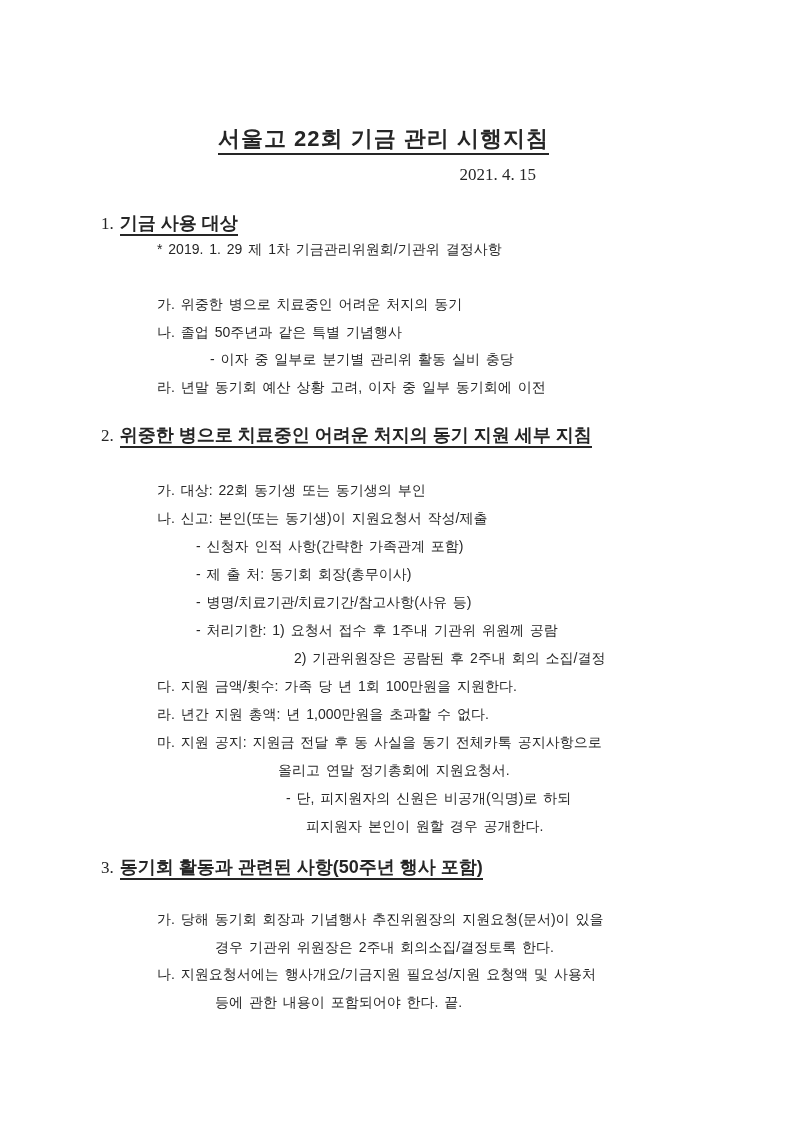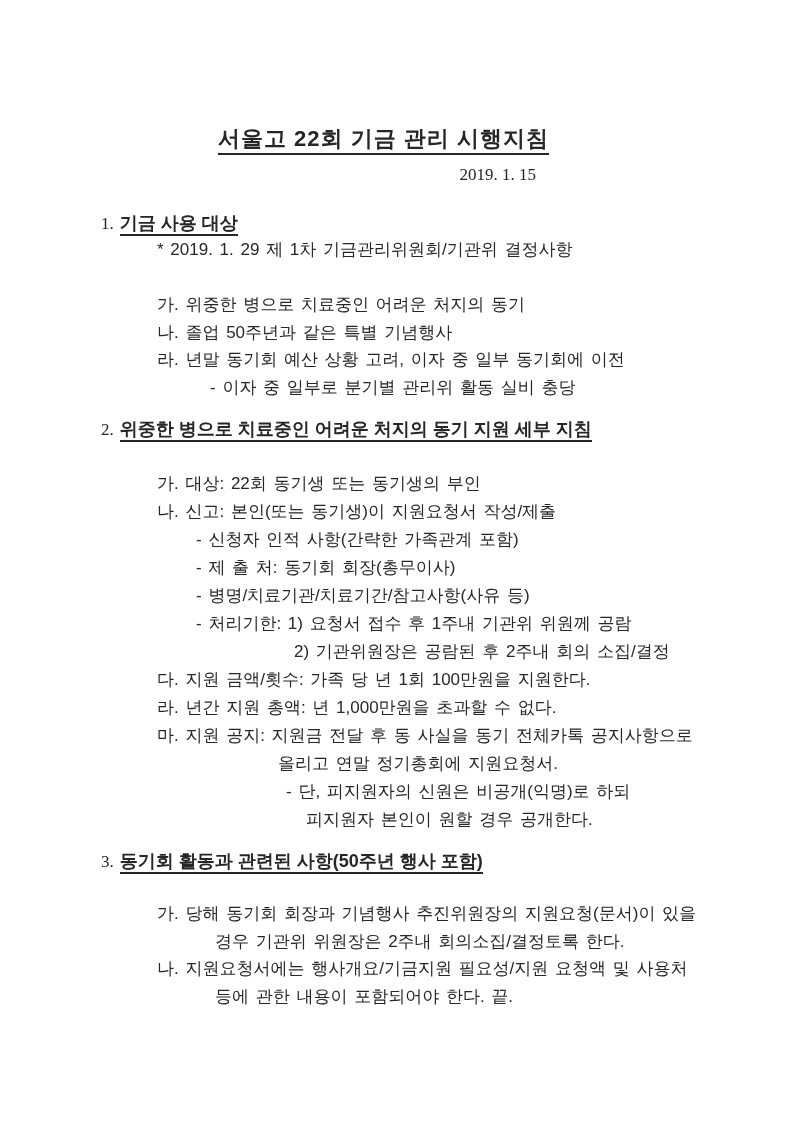--- a/index.html
+++ b/index.html
@@ -54,25 +54,25 @@
   .section-heading .sec-num {
     font-weight: 400;
     font-size: 17px;
     margin-right: 6px;
   }
   .section-heading .sec-title {
     border-bottom: 2px solid #262626;
     padding-bottom: 1px;
   }
   #sec1-heading { margin-top: 22px; }
-  #sec2-heading { margin-top: 14px; }
+  #sec2-heading { margin-top: 20px; }
   #sec3-heading { margin-top: 13px; }
   
   .line {
-    font-size: 17px;
+    font-size: 14px;
     white-space: pre;
     word-spacing: 2px;
   }
   .s1 .line, .s3 .line { line-height: 27.5px; }
   .s2 .line { line-height: 28px; }
   .gap-after { margin-bottom: 27.5px; }
   #sec1-body { margin-top: -2px; }
   #sec2-body { margin-top: 26px; }
   #sec3-body { margin-top: 24px; }
   
@@ -87,30 +87,30 @@
 </style>
 </head>
 <body>
 
 <div id="page">
 
   <div id="title-row">
     <span class="underlined">서울고 22회 기금 관리 시행지침</span>
   </div>
 
-  <div id="date-row" class="serifnum">2019. 1. 15</div>
+  <div id="date-row" class="serifnum">2021. 4. 15</div>
 
   <div class="section s1">
     <div id="sec1-heading" class="section-heading"><span class="sec-num serifnum">1.</span><span class="sec-title">기금 사용 대상</span></div>
     <div id="sec1-body">
       <div class="line ind1 gap-after">* 2019. 1. 29 제 1차 기금관리위원회/기관위 결정사항</div>
       <div class="line ind1">가. 위중한 병으로 치료중인 어려운 처지의 동기</div>
       <div class="line ind1">나. 졸업 50주년과 같은 특별 기념행사</div>
+      <div class="line ind2b">- 이자 중 일부로 분기별 관리위 활동 실비 충당</div>
       <div class="line ind1">라. 년말 동기회 예산 상황 고려, 이자 중 일부 동기회에 이전</div>
-      <div class="line ind2b">- 이자 중 일부로 분기별 관리위 활동 실비 충당</div>
     </div>
   </div>
 
   <div class="section s2">
     <div id="sec2-heading" class="section-heading"><span class="sec-num serifnum">2.</span><span class="sec-title">위중한 병으로 치료중인 어려운 처지의 동기 지원 세부 지침</span></div>
     <div id="sec2-body">
       <div class="line ind1">가. 대상: 22회 동기생 또는 동기생의 부인</div>
       <div class="line ind1">나. 신고: 본인(또는 동기생)이 지원요청서 작성/제출</div>
       <div class="line ind2">- 신청자 인적 사항(간략한 가족관계 포함)</div>
       <div class="line ind2">- 제 출 처: 동기회 회장(총무이사)</div>

